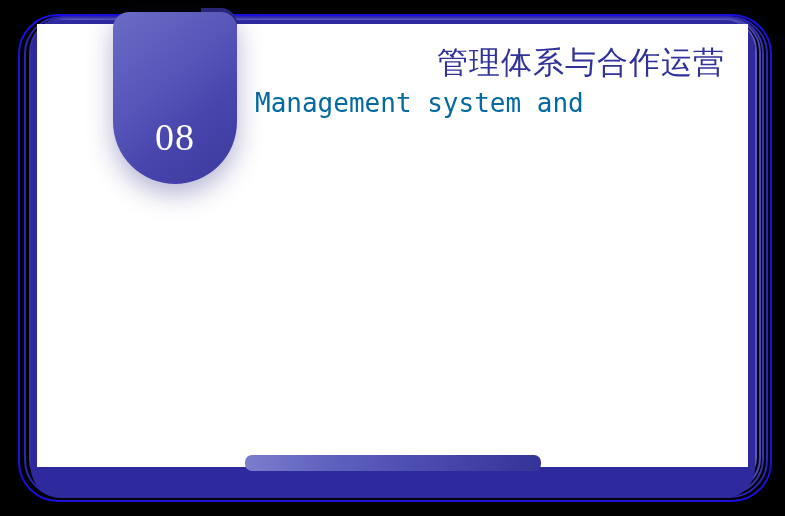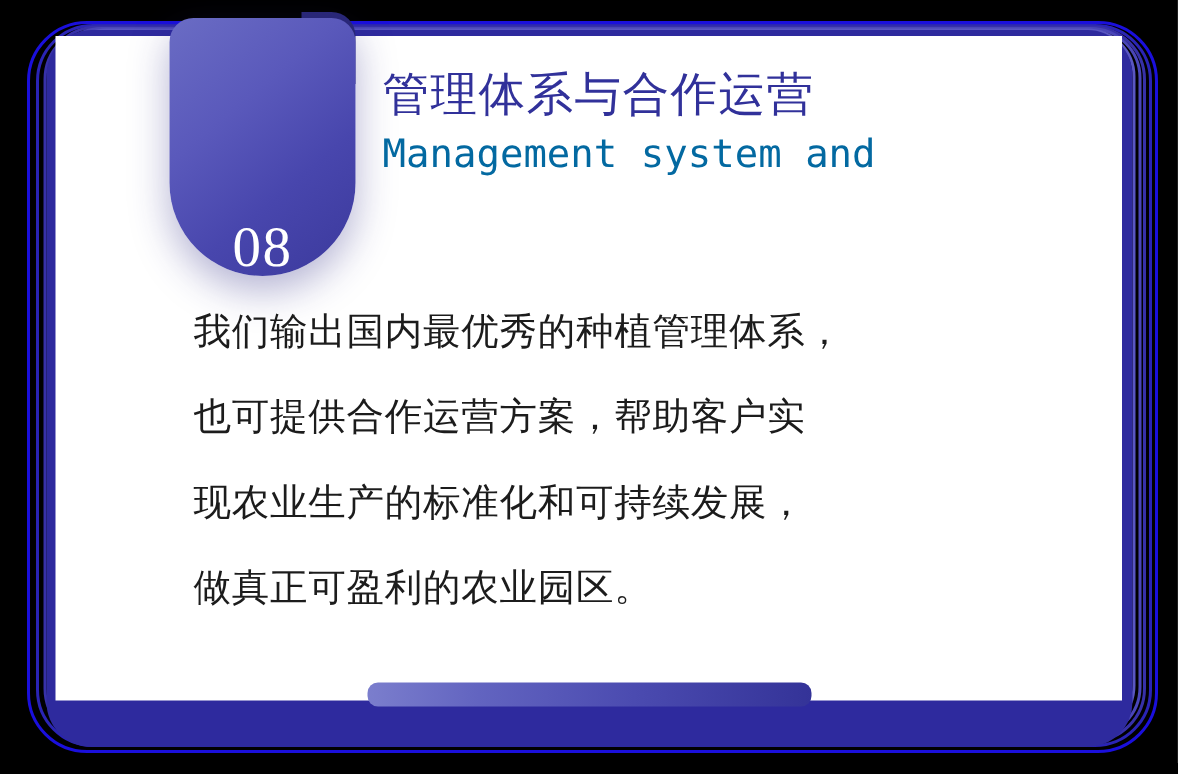--- a/index.html
+++ b/index.html
@@ -87,21 +87,21 @@
   .badge-body {
     position: absolute;
     left: 0;
     top: 4px;
     width: 124px;
     height: 172px;
     border-radius: 16px 16px 62px 62px;
     background: linear-gradient(140deg, #6a6cc4 0%, #5a59bb 35%, #4846ad 65%, #3b399c 100%);
     box-shadow: 0 10px 26px rgba(40, 36, 130, 0.35);
     display: flex;
-    align-items: flex-end;
+    align-items: center;
     justify-content: center;
   }
   .badge-number {
     margin-top: 78px;
     color: #ffffff;
     font-family: "Liberation Serif", "DejaVu Serif", serif;
     font-size: 38px;
     line-height: 1;
     letter-spacing: 1px;
   }
@@ -113,20 +113,21 @@
     top: 44px;
     width: 470px;
   }
   .title-cn {
     color: #31319a;
     font-family: Liberation Serif, serif;
     font-size: 31px;
     line-height: 1.25;
     letter-spacing: 1px;
     white-space: nowrap;
+    text-align: right;
   }
   .title-en {
     color: #0369a1;
     font-family: "DejaVu Sans Mono", "Liberation Mono", monospace;
     font-size: 26px;
     line-height: 1.42;
     letter-spacing: 0px;
     margin-top: 2px;
   }
   .title-en div { white-space: nowrap; }
@@ -169,20 +170,14 @@
     </div>
   </div>
 
   <div class="heading">
     <div class="title-cn">管理体系与合作运营</div>
     <div class="title-en">
       <div>Management system and</div>
     </div>
   </div>
 
-  <div class="body-text">
-    <div>我们输出国内最优秀的种植管理体系，</div>
-    <div>也可提供合作运营方案，帮助客户实</div>
-    <div>现农业生产的标准化和可持续发展，</div>
-    <div>做真正可盈利的农业园区。</div>
-  </div>
 
 </div>
 
 </body></html>

